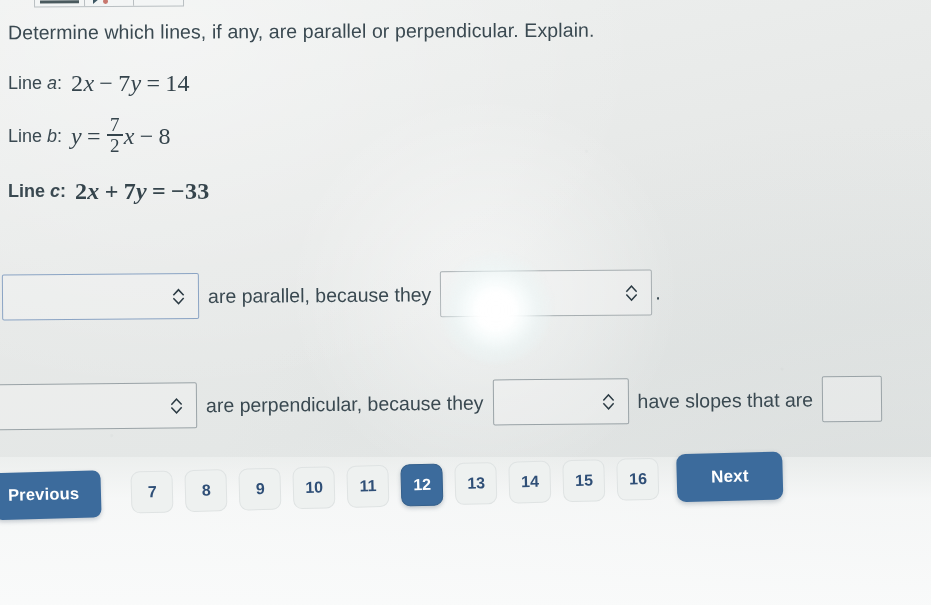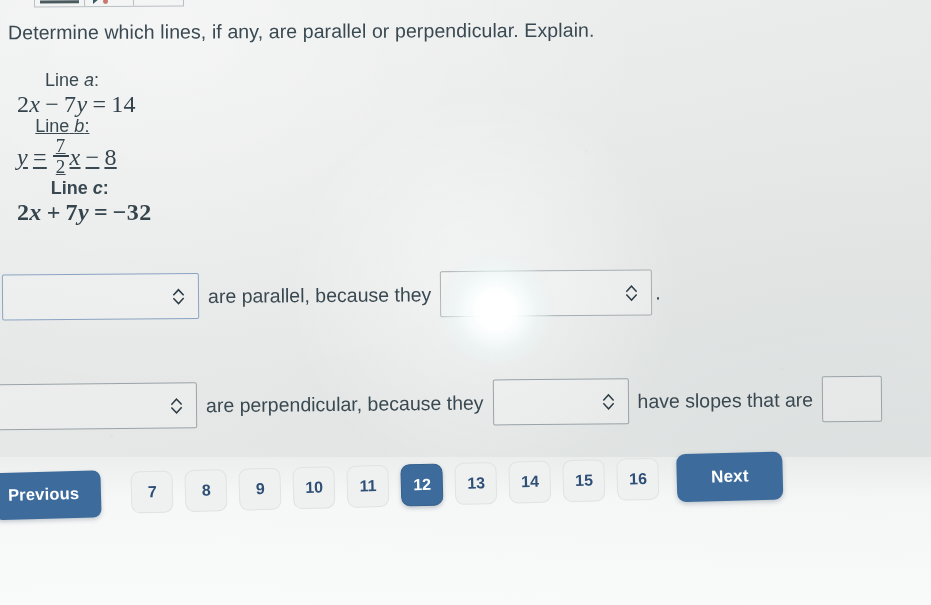--- a/index.html
+++ b/index.html
@@ -90,24 +90,23 @@
   }
 
   .line-row {
     position: absolute;
     left: 8px;
     font-size: 18px;
     display: flex;
     align-items: center;
     white-space: nowrap;
     color: #3a4951;
-    flex-direction: column;
   }
   #line-a { top: 70px; }
-  #line-b { top: 116px; text-decoration: underline; }
+  #line-b { top: 116px; }
   #line-c { top: 178px; font-weight: bold; }
 
   .line-label { font-size: 18px; }
   .line-label .ital { font-style: italic; }
 
   .math {
     font-family: "Liberation Serif", serif;
     font-size: 24px;
     margin-left: 9px;
     display: inline-flex;
@@ -343,21 +342,21 @@
       <span>Line</span>
       <span class="ital">c</span><span>:</span>
     </span>
     <span class="math">
       <span>2</span>
         <span class="v">x</span>
       <span class="op">+</span>
       <span>7</span>
         <span class="v">y</span>
       <span class="op">=</span>
-      <span>−32</span>
+      <span>−33</span>
     </span>
   </div>
 
   <div class="answer-row" id="answer-row-1">
     <span class="dropdown" id="dd-parallel-lines">
       <span class="dd-value"></span>
       <span class="chev">
         <svg width="15" height="19" viewBox="0 0 15 19">
           <path d="M7.5 1.4 L13.2 7.6 L12.1 8.6 L7.5 3.7 L2.9 8.6 L1.8 7.6 Z" fill="#2c3b44"></path>
           <path d="M7.5 17.6 L1.8 11.4 L2.9 10.4 L7.5 15.3 L12.1 10.4 L13.2 11.4 Z" fill="#2c3b44"></path>

